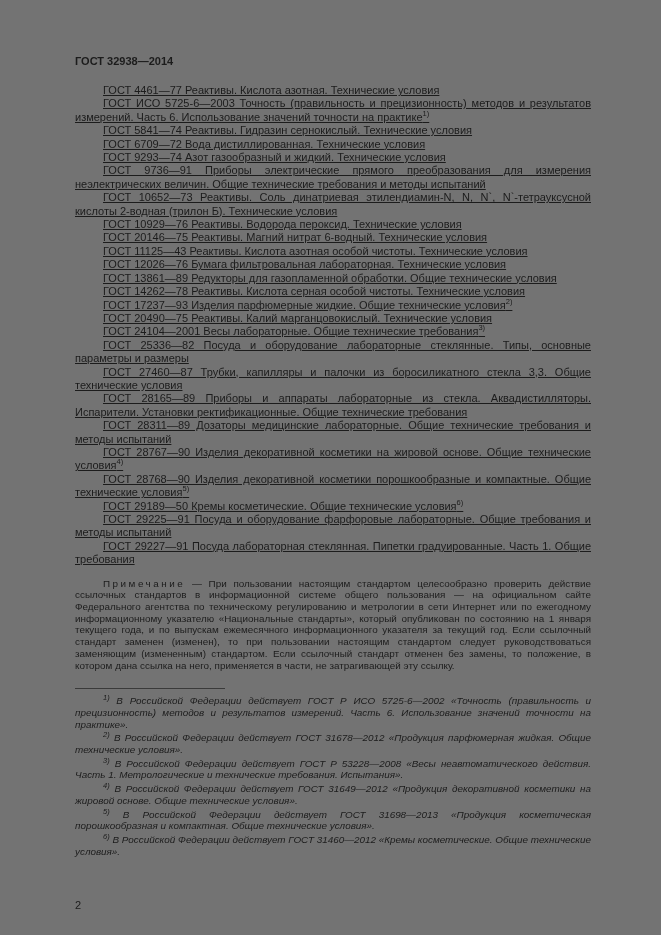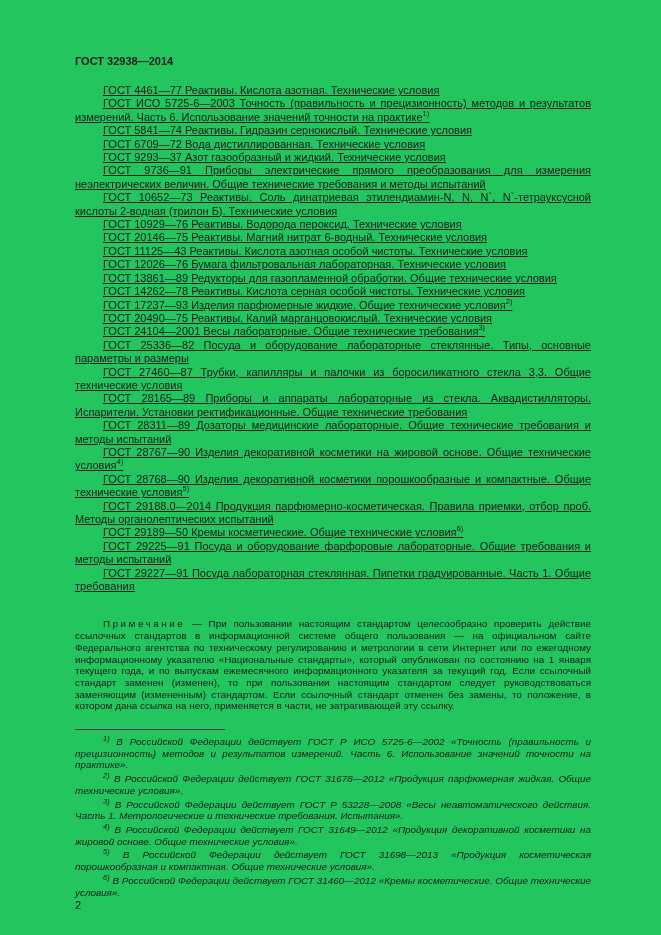--- a/index.html
+++ b/index.html
@@ -1,20 +1,20 @@
 <!DOCTYPE html>
 <html><head>
 <meta charset="utf-8">
 <style>
   html, body { margin: 0; padding: 0; background: #e9e9e9; }
   .page {
     position: relative;
     width: 661px;
     height: 935px;
-    background: #22c55e;
+    background: #737373;
     color: #1c1c1c;
     font-family: "Liberation Sans", sans-serif;
     overflow: hidden;
     box-sizing: border-box;
   }
   .content {
     position: absolute;
     left: 75px;
     right: 70px;
     top: 55px;
@@ -31,21 +31,21 @@
     text-align: justify;
     text-indent: 28px;
     text-decoration: underline;
   }
   sup.fnmark {
     font-size: 7.5px;
     line-height: 0;
     vertical-align: super;
   }
   p.note {
-    margin: 25px 0 0 0;
+    margin: 11px 0 0 0;
     font-size: 9.9px;
     line-height: 11.7px;
     text-align: justify;
     text-indent: 28px;
   }
   .note-label { letter-spacing: 2.5px; }
   .fn-rule {
     width: 150px;
     border-top: 1px solid #3a3a3a;
     margin: 17px 0 6px 0;
@@ -71,39 +71,38 @@
 
 <div class="page">
   <div class="content">
     <div class="header">ГОСТ 32938—2014</div>
 
     <div class="refs">
       <p class="ref"><span>ГОСТ 4461—77 Реактивы. Кислота азотная. Технические условия</span><sup class="fnmark"></sup></p>
       <p class="ref"><span>ГОСТ ИСО 5725-6—2003 Точность (правильность и прецизионность) методов и результатов измерений. Часть 6. Использование значений точности на практике</span><sup class="fnmark">1)</sup></p>
       <p class="ref"><span>ГОСТ 5841—74 Реактивы. Гидразин сернокислый. Технические условия</span><sup class="fnmark"></sup></p>
       <p class="ref"><span>ГОСТ 6709—72 Вода дистиллированная. Технические условия</span><sup class="fnmark"></sup></p>
-      <p class="ref"><span>ГОСТ 9293—37 Азот газообразный и жидкий. Технические условия</span><sup class="fnmark"></sup></p>
+      <p class="ref"><span>ГОСТ 9293—74 Азот газообразный и жидкий. Технические условия</span><sup class="fnmark"></sup></p>
       <p class="ref"><span>ГОСТ 9736—91 Приборы электрические прямого преобразования для измерения неэлектрических величин. Общие технические требования и методы испытаний</span><sup class="fnmark"></sup></p>
       <p class="ref"><span>ГОСТ 10652—73 Реактивы. Соль динатриевая этилендиамин-N, N, N`, N`-тетрауксусной кислоты 2-водная (трилон Б). Технические условия</span><sup class="fnmark"></sup></p>
       <p class="ref"><span>ГОСТ 10929—76 Реактивы. Водорода пероксид. Технические условия</span><sup class="fnmark"></sup></p>
       <p class="ref"><span>ГОСТ 20146—75 Реактивы. Магний нитрат 6-водный. Технические условия</span><sup class="fnmark"></sup></p>
       <p class="ref"><span>ГОСТ 11125—43 Реактивы. Кислота азотная особой чистоты. Технические условия</span><sup class="fnmark"></sup></p>
       <p class="ref"><span>ГОСТ 12026—76 Бумага фильтровальная лабораторная. Технические условия</span><sup class="fnmark"></sup></p>
       <p class="ref"><span>ГОСТ 13861—89 Редукторы для газопламенной обработки. Общие технические условия</span><sup class="fnmark"></sup></p>
       <p class="ref"><span>ГОСТ 14262—78 Реактивы. Кислота серная особой чистоты. Технические условия</span><sup class="fnmark"></sup></p>
       <p class="ref"><span>ГОСТ 17237—93 Изделия парфюмерные жидкие. Общие технические условия</span><sup class="fnmark">2)</sup></p>
       <p class="ref"><span>ГОСТ 20490—75 Реактивы. Калий марганцовокислый. Технические условия</span><sup class="fnmark"></sup></p>
       <p class="ref"><span>ГОСТ 24104—2001 Весы лабораторные. Общие технические требования</span><sup class="fnmark">3)</sup></p>
       <p class="ref"><span>ГОСТ 25336—82 Посуда и оборудование лабораторные стеклянные. Типы, основные параметры и размеры</span><sup class="fnmark"></sup></p>
       <p class="ref"><span>ГОСТ 27460—87 Трубки, капилляры и палочки из боросиликатного стекла 3,3. Общие технические условия</span><sup class="fnmark"></sup></p>
       <p class="ref"><span>ГОСТ 28165—89 Приборы и аппараты лабораторные из стекла. Аквадистилляторы. Испарители. Установки ректификационные. Общие технические требования</span><sup class="fnmark"></sup></p>
       <p class="ref"><span>ГОСТ 28311—89 Дозаторы медицинские лабораторные. Общие технические требования и методы испытаний</span><sup class="fnmark"></sup></p>
       <p class="ref"><span>ГОСТ 28767—90 Изделия декоративной косметики на жировой основе. Общие технические условия</span><sup class="fnmark">4)</sup></p>
       <p class="ref"><span>ГОСТ 28768—90 Изделия декоративной косметики порошкообразные и компактные. Общие технические условия</span><sup class="fnmark">5)</sup></p>
-      <p class="ref"><span>ГОСТ 29188.0—2014 Продукция парфюмерно-косметическая. Правила приемки, отбор проб. Методы органолептических испытаний</span><sup class="fnmark"></sup></p>
       <p class="ref"><span>ГОСТ 29189—50 Кремы косметические. Общие технические условия</span><sup class="fnmark">6)</sup></p>
       <p class="ref"><span>ГОСТ 29225—91 Посуда и оборудование фарфоровые лабораторные. Общие требования и методы испытаний</span><sup class="fnmark"></sup></p>
       <p class="ref"><span>ГОСТ 29227—91 Посуда лабораторная стеклянная. Пипетки градуированные. Часть 1. Общие требования</span><sup class="fnmark"></sup></p>
     </div>
 
     <p class="note"><span class="note-label">Примечание</span><span> — При пользовании настоящим стандартом целесообразно проверить действие ссылочных стандартов в информационной системе общего пользования — на официальном сайте Федерального агентства по техническому регулированию и метрологии в сети Интернет или по ежегодному информационному указателю «Национальные стандарты», который опубликован по состоянию на 1 января текущего года, и по выпускам ежемесячного информационного указателя за текущий год. Если ссылочный стандарт заменен (изменен), то при пользовании настоящим стандартом следует руководствоваться заменяющим (измененным) стандартом. Если ссылочный стандарт отменен без замены, то положение, в котором дана ссылка на него, применяется в части, не затрагивающей эту ссылку.</span></p>
 
     <div class="fn-rule"></div>
 
     <div class="footnotes">

